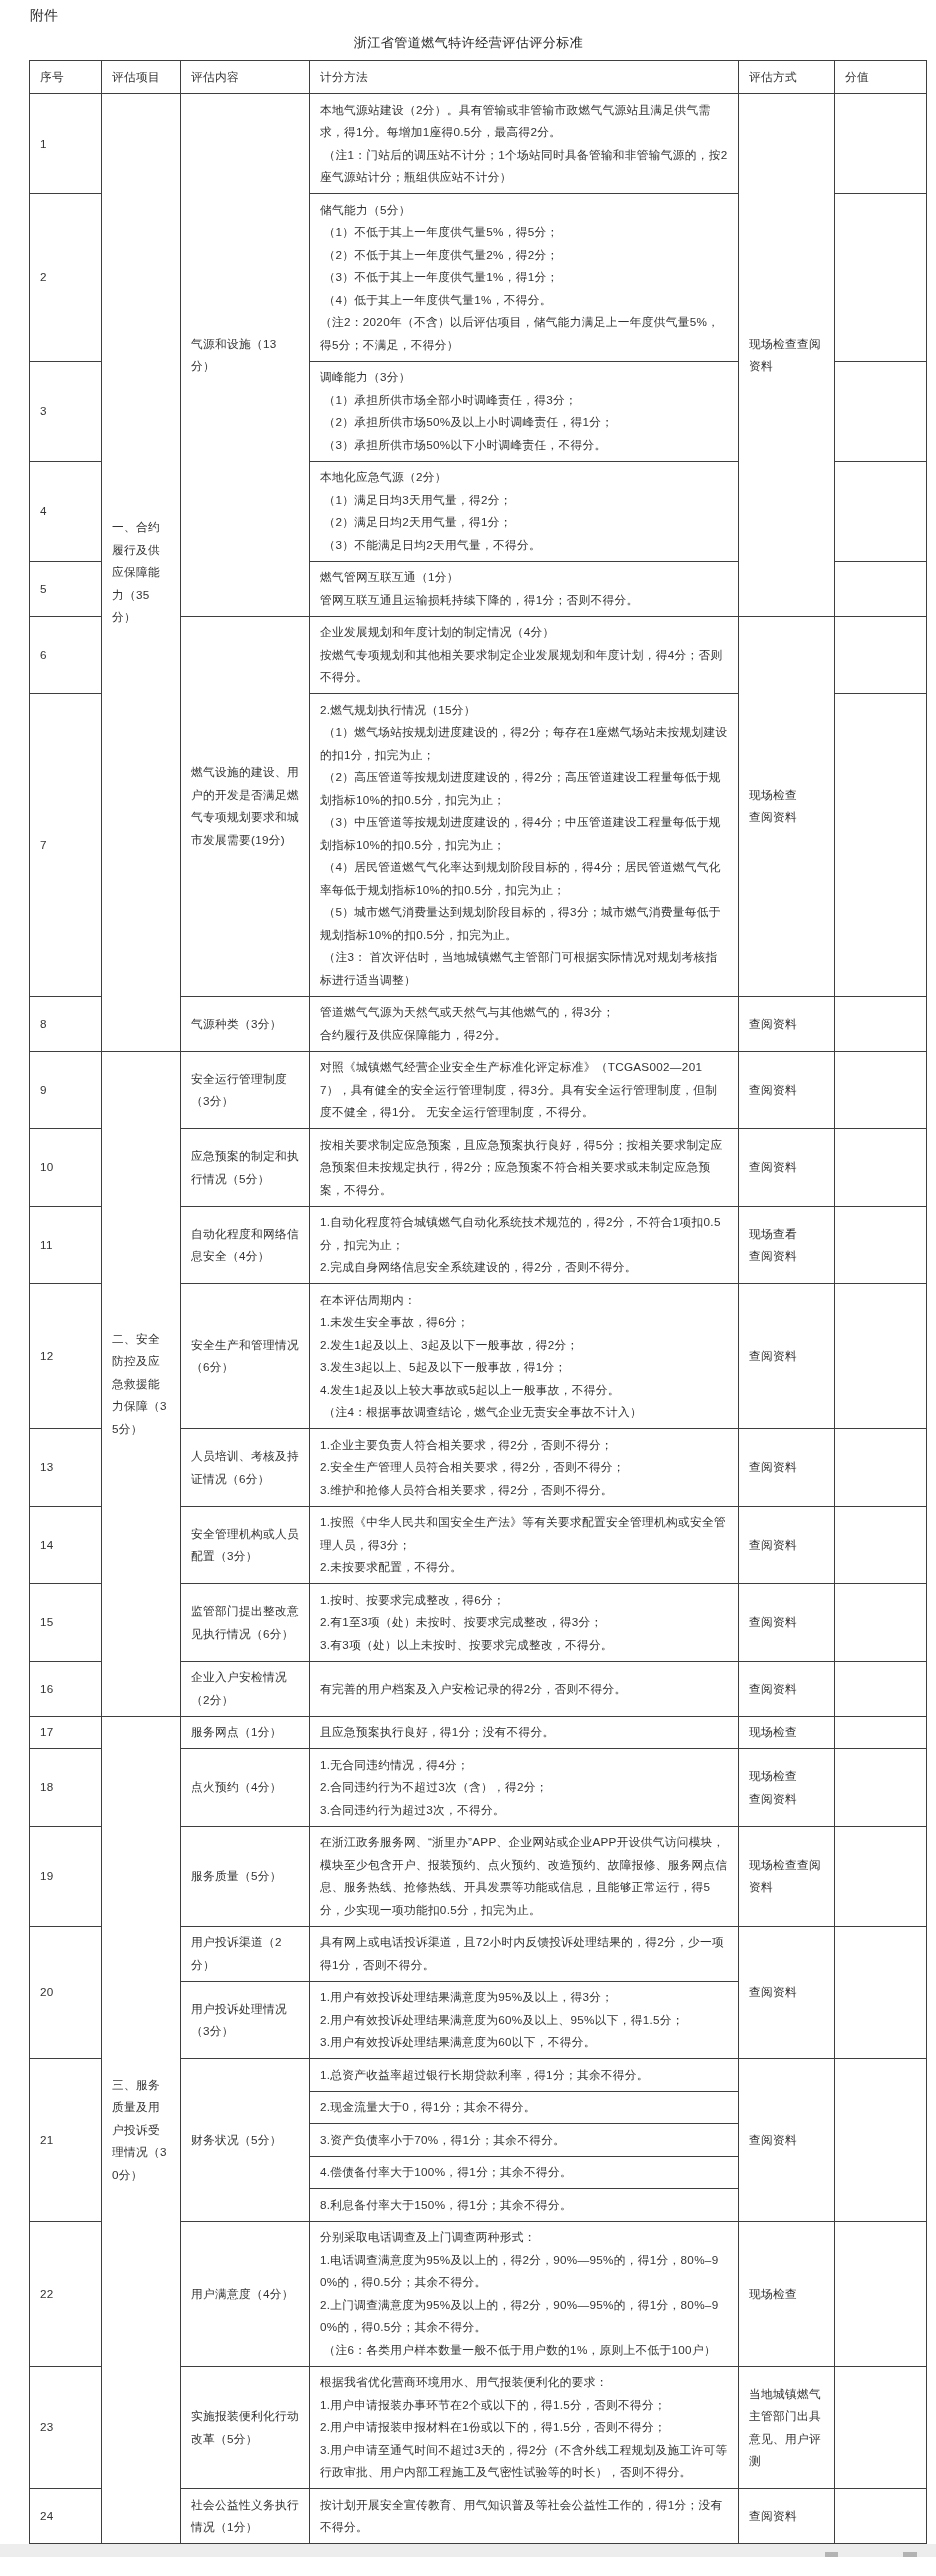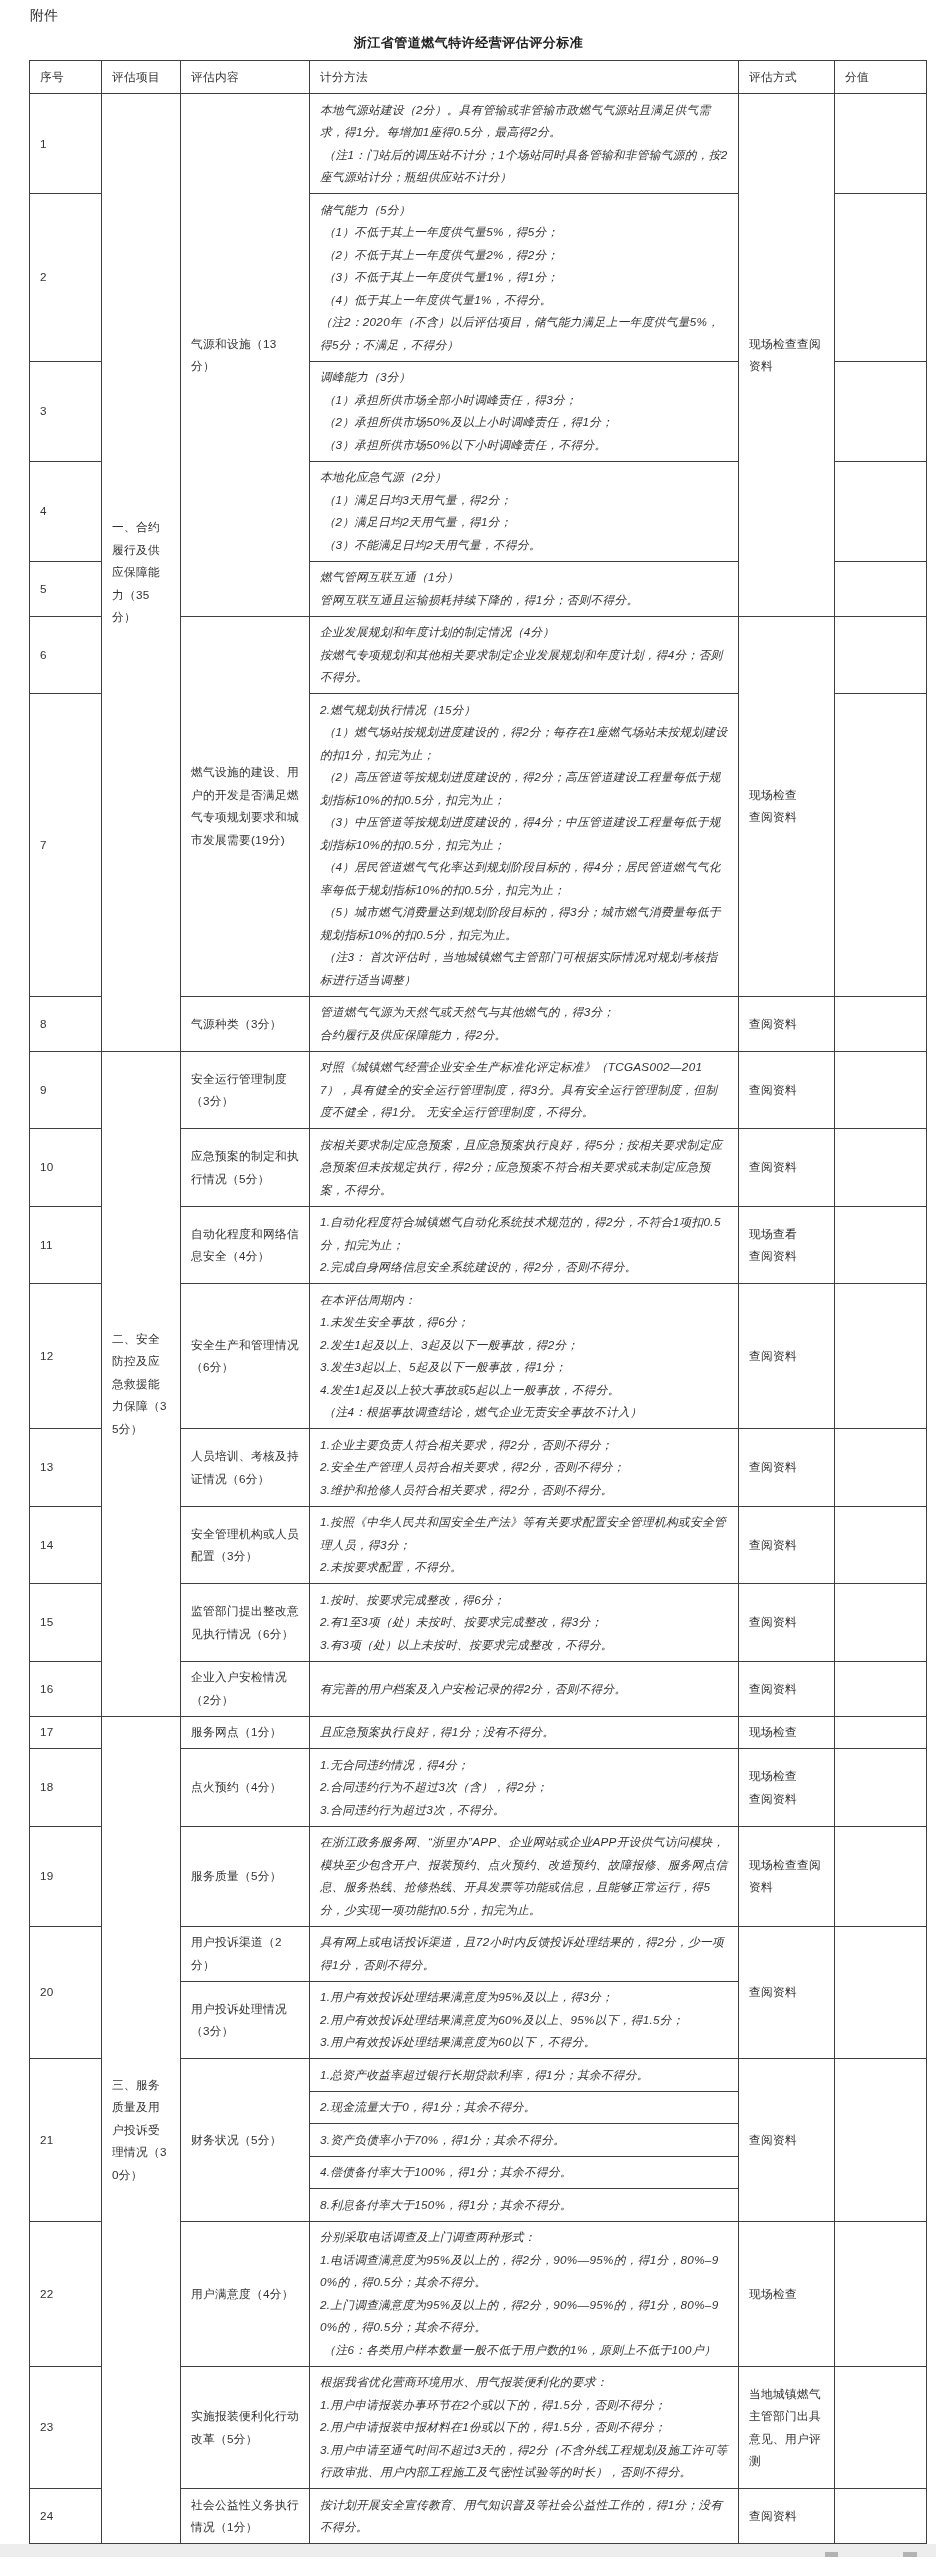--- a/index.html
+++ b/index.html
@@ -17,21 +17,21 @@
     left: 30px;
     top: 7.2px;
     font-size: 14px;
     color: #2e2e2e;
   }
   .doc-title {
     padding-top: 34px;
     margin: 0 0 8px 0;
     text-align: center;
     font-size: 13px;
-    font-weight: bold;
+    font-weight: normal;
     color: #1f1f1f;
     letter-spacing: 0.5px;
   }
   table.eval {
     border-collapse: collapse;
     table-layout: fixed;
     margin-left: 29px;
     width: 897px;
   }
   col.w0 { width: 72px; }
@@ -49,21 +49,21 @@
     text-align: left;
     vertical-align: middle;
     padding: 4.5px 10px;
     letter-spacing: 0.3px;
     word-break: break-all;
     overflow-wrap: break-word;
   }
   table.eval th {
     height: 23.4px;
   }
-  td.col3 { padding: 4.5px 11.7px; font-style: italic; }
+  td.col3 { padding: 4.5px 11.7px; }
   td.col3, td.col4 { white-space: pre-wrap; }
   td.col0 { padding-left: 9px; }
   .footer-bar {
     position: relative;
     margin-top: 0px;
     width: 937px;
     height: 12.6px;
     background: #ededed;
   }
   .scroll-thumb {

